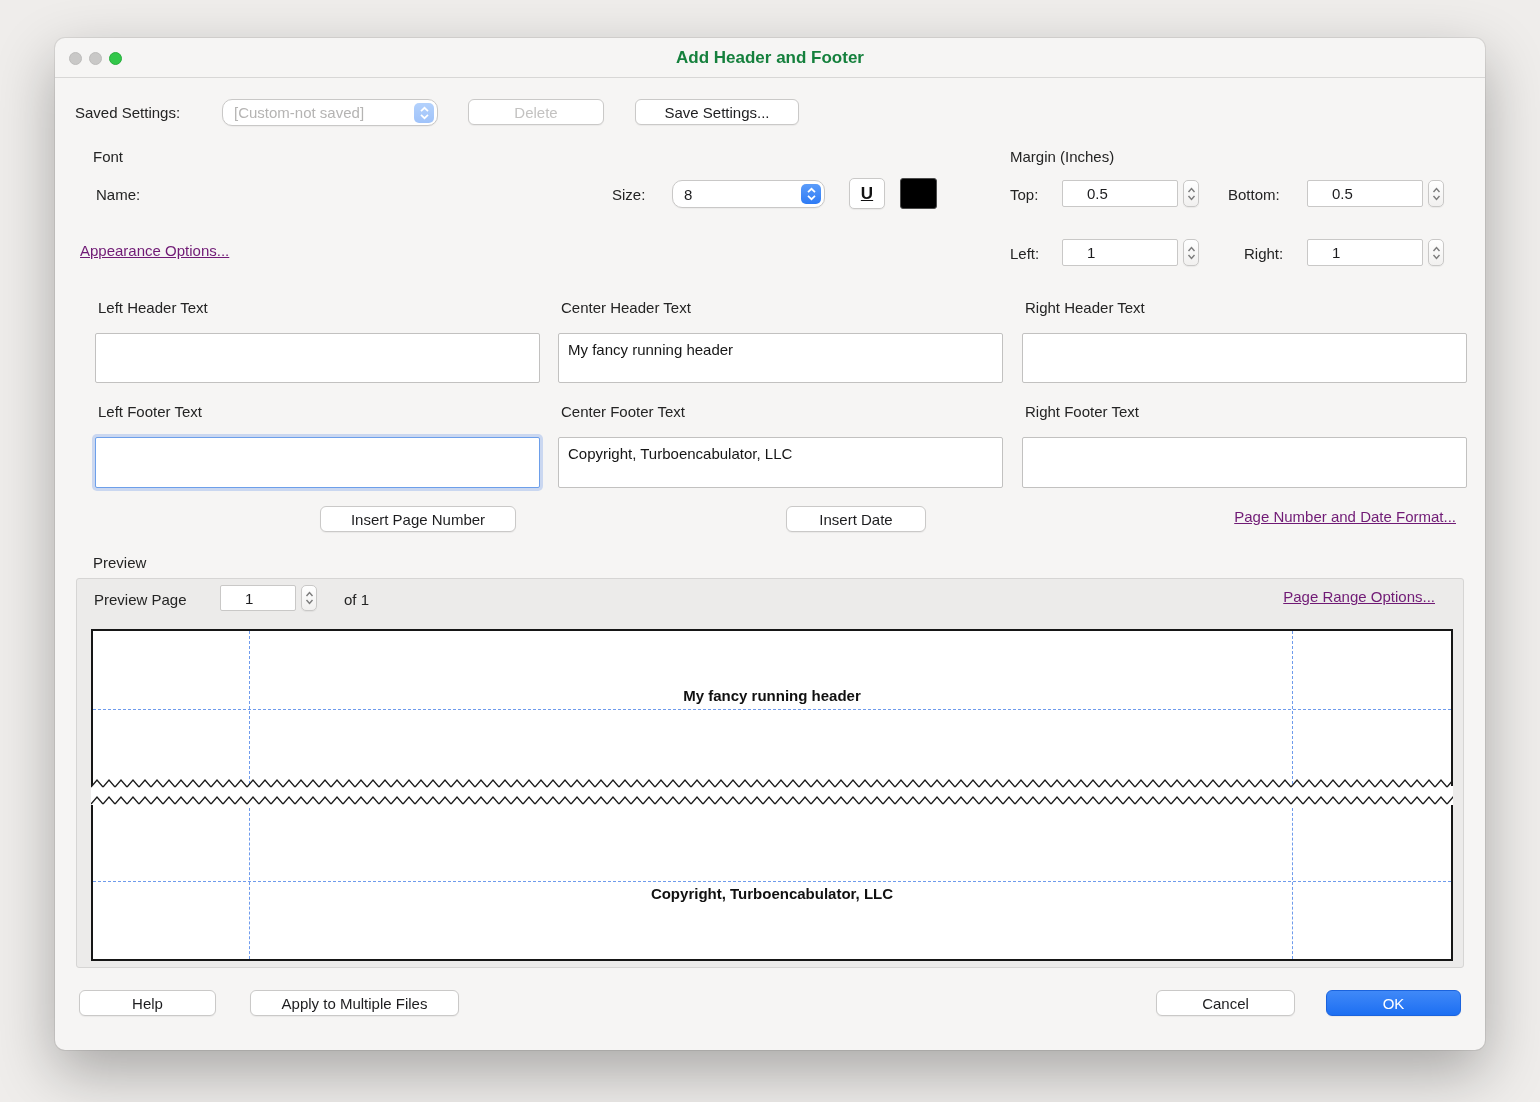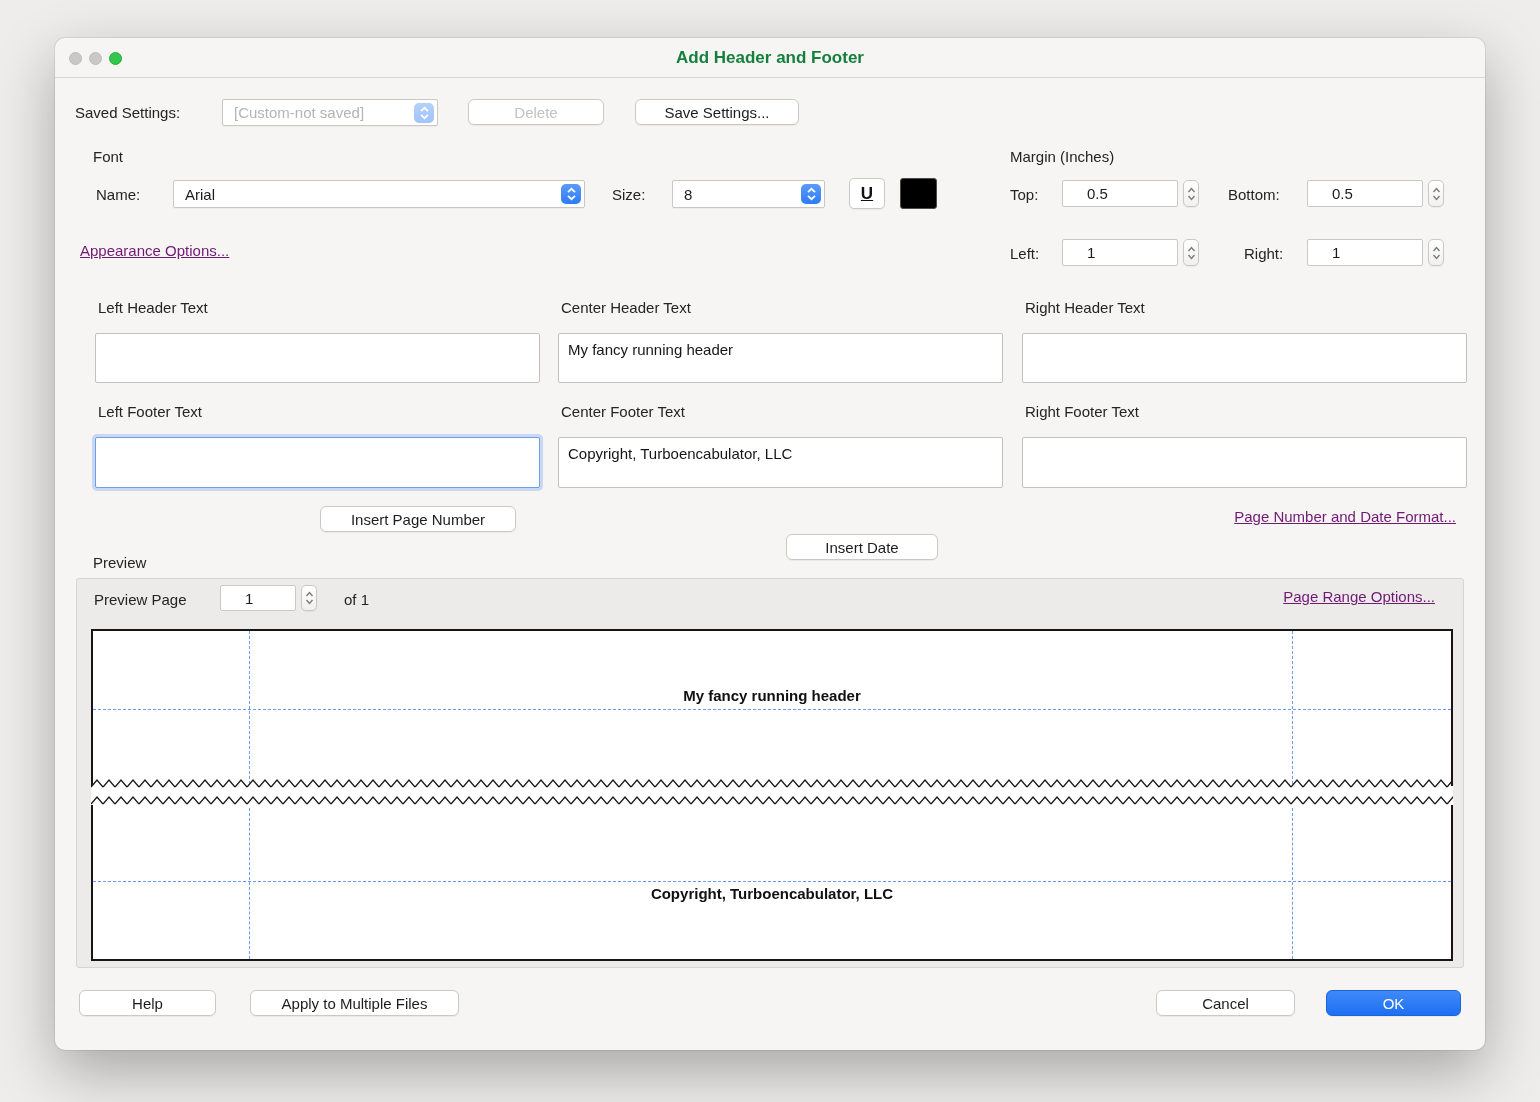--- a/index.html
+++ b/index.html
@@ -29,21 +29,21 @@
 
   .btn {
     position:absolute; height:26px; border:1px solid #cac9c8; border-radius:6px;
     background:#fff; font-size:15px; color:#1d1d1f; font-family:inherit;
     box-shadow:0 1px 1px rgba(0,0,0,.05); padding:0 12px; text-align:center; cursor:pointer;
   }
   .btn.disabled { color:#c3c2c1; }
   .btn.primary  { background:linear-gradient(180deg,#4089f8,#1d6ff2); border-color:#1b63dd; color:#fff; }
 
   .combo {
-    position:absolute; background:#fff; border:1px solid #c9c8c7; border-radius:2px;
+    position:absolute; background:#fff; border:1px solid #c9c8c7; border-radius:10px;
     display:flex; align-items:center; padding:0 28px 0 11px; font-size:15px; color:#1d1d1f;
     box-shadow:0 1px 1px rgba(0,0,0,.04); cursor:pointer;
   }
   .combo .arrows {
     position:absolute; right:3px; top:50%; transform:translateY(-50%);
     width:20px; height:20px; border-radius:5px;
     background:linear-gradient(180deg,#5a9cfa,#2e7bf5);
     display:flex; align-items:center; justify-content:center;
   }
   .combo.disabled { color:#b5b4b3; }
@@ -108,29 +108,20 @@
           <path d="M2 5.2 L5.5 1.8 L9 5.2" fill="none" stroke="#fff" stroke-width="1.7"></path>
           <path d="M2 8.8 L5.5 12.2 L9 8.8" fill="none" stroke="#fff" stroke-width="1.7"></path>
         </svg>
     </span>
   </div>
   <button class="btn disabled" style="left:413px; top:61px; width:136px;">Delete</button>
   <button class="btn" style="left:580px; top:61px; width:164px;">Save Settings...</button>
 
   <span class="label" style="left:38px; top:110px;">Font</span>
   <span class="label" style="left:41px; top:148px;">Name:</span>
-  <div class="combo" style="left:118px; top:142px; width:412px; height:28px;">
-    <span class="ctext">Arial</span>
-    <span class="arrows">
-      <svg width="11" height="14" viewBox="0 0 11 14">
-          <path d="M2 5.2 L5.5 1.8 L9 5.2" fill="none" stroke="#fff" stroke-width="1.7"></path>
-          <path d="M2 8.8 L5.5 12.2 L9 8.8" fill="none" stroke="#fff" stroke-width="1.7"></path>
-        </svg>
-    </span>
-  </div>
   <span class="label" style="left:557px; top:148px;">Size:</span>
   <div class="combo" style="left:617px; top:142px; width:153px; height:28px;">
     <span class="ctext">8</span>
     <span class="arrows">
       <svg width="11" height="14" viewBox="0 0 11 14">
           <path d="M2 5.2 L5.5 1.8 L9 5.2" fill="none" stroke="#fff" stroke-width="1.7"></path>
           <path d="M2 8.8 L5.5 12.2 L9 8.8" fill="none" stroke="#fff" stroke-width="1.7"></path>
         </svg>
     </span>
   </div>
@@ -183,21 +174,21 @@
   <textarea class="txt" style="left: 967px; top: 295px; width: 445px; height: 50px;"></textarea>
 
   <span class="label" style="left:43px; top:365px;">Left Footer Text</span>
   <span class="label" style="left:506px; top:365px;">Center Footer Text</span>
   <span class="label" style="left:970px; top:365px;">Right Footer Text</span>
   <textarea class="txt focused" style="left: 40px; top: 399px; width: 445px; height: 51px;"></textarea>
   <textarea class="txt" style="left: 503px; top: 399px; width: 445px; height: 51px;">Copyright, Turboencabulator, LLC</textarea>
   <textarea class="txt" style="left: 967px; top: 399px; width: 445px; height: 51px;"></textarea>
 
   <button class="btn" style="left:265px; top:468px; width:196px;">Insert Page Number</button>
-  <button class="btn" style="left:731px; top:496px; width:152px;border-radius:6px;">Insert Date</button>
+  <button class="btn" style="left:731px; top:468px; width:140px;border-radius:6px;">Insert Date</button>
   <span class="link" style="right:29px; top:470px;">Page Number and Date Format...</span>
 
   <span class="label" style="left:38px; top:516px;">Preview</span>
 
   <div class="group" style="left:21px; top:540px; width:1388px; height:390px;">
     <span class="label" style="left:17px; top:12px;">Preview Page</span>
     <input class="numfield" style="left: 143px; top: 6px; width: 76px; height: 26px;" value="1">
     <span class="stepper" style="left:224px; top:6px; height:26px;">
       <svg width="9" height="16" viewBox="0 0 9 16">
           <path d="M1.5 6 L4.5 2.5 L7.5 6" fill="none" stroke="#7c7c7c" stroke-width="1.4"></path>

